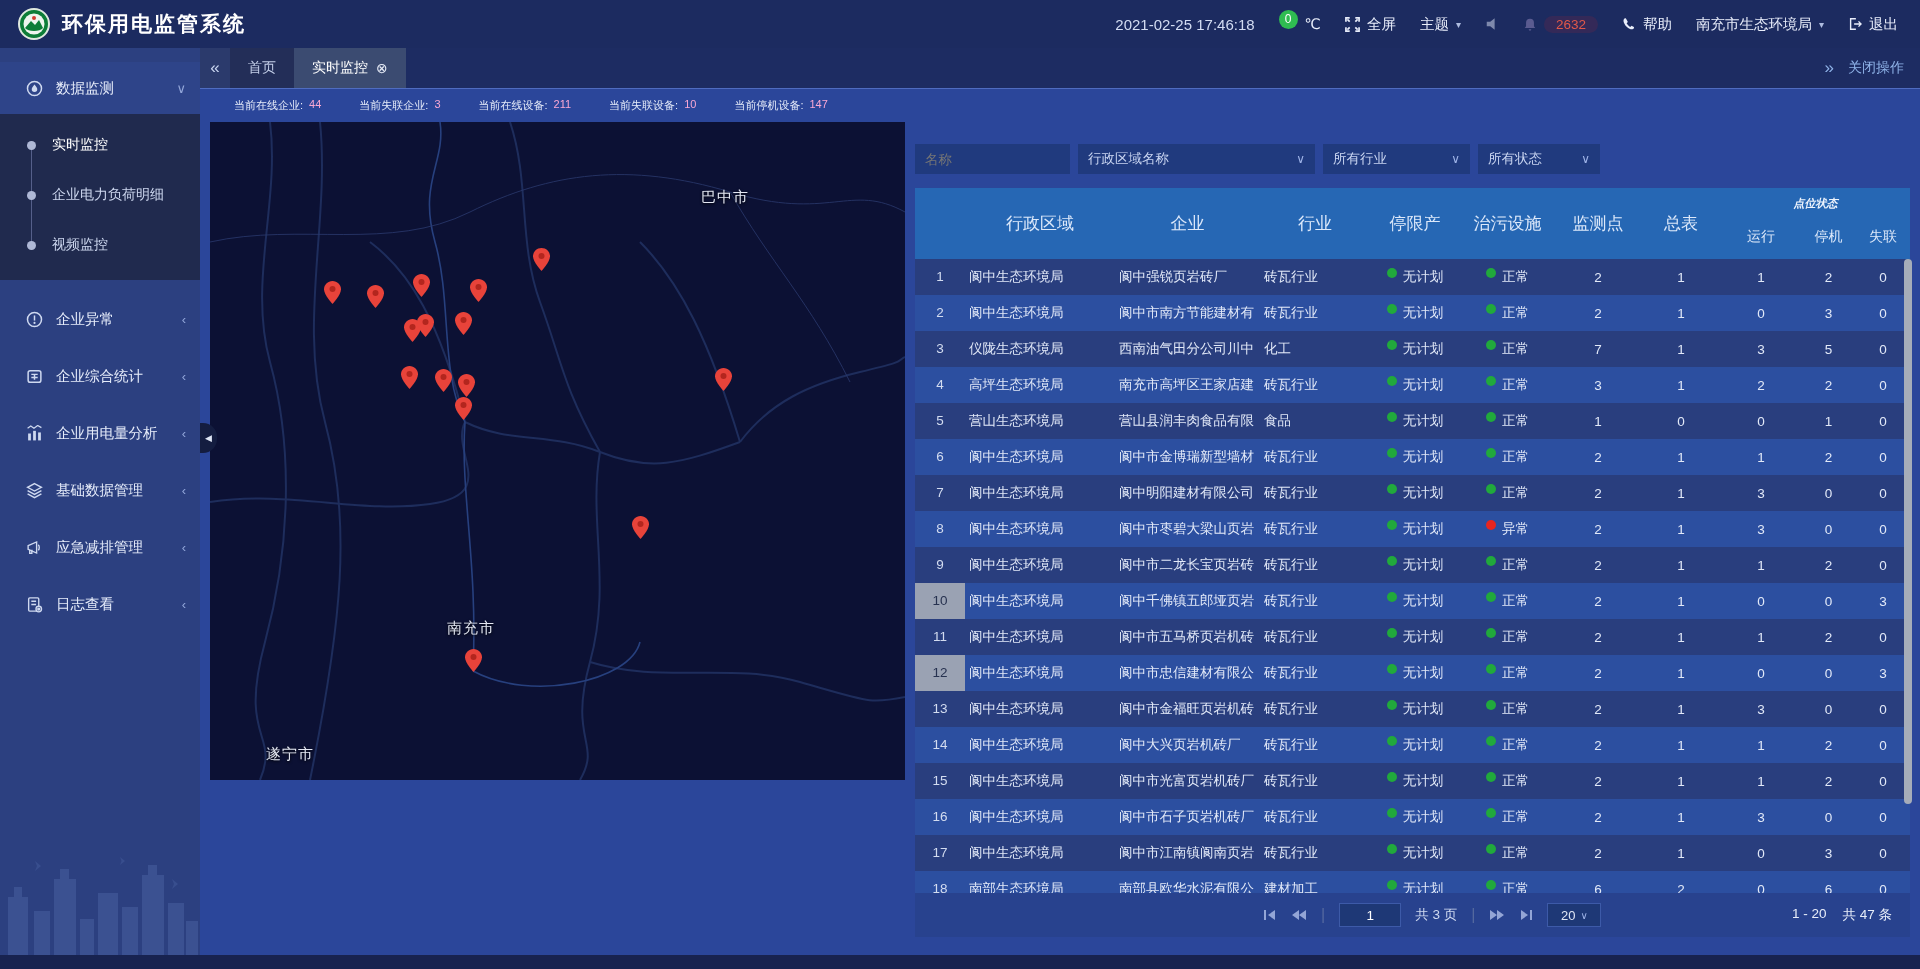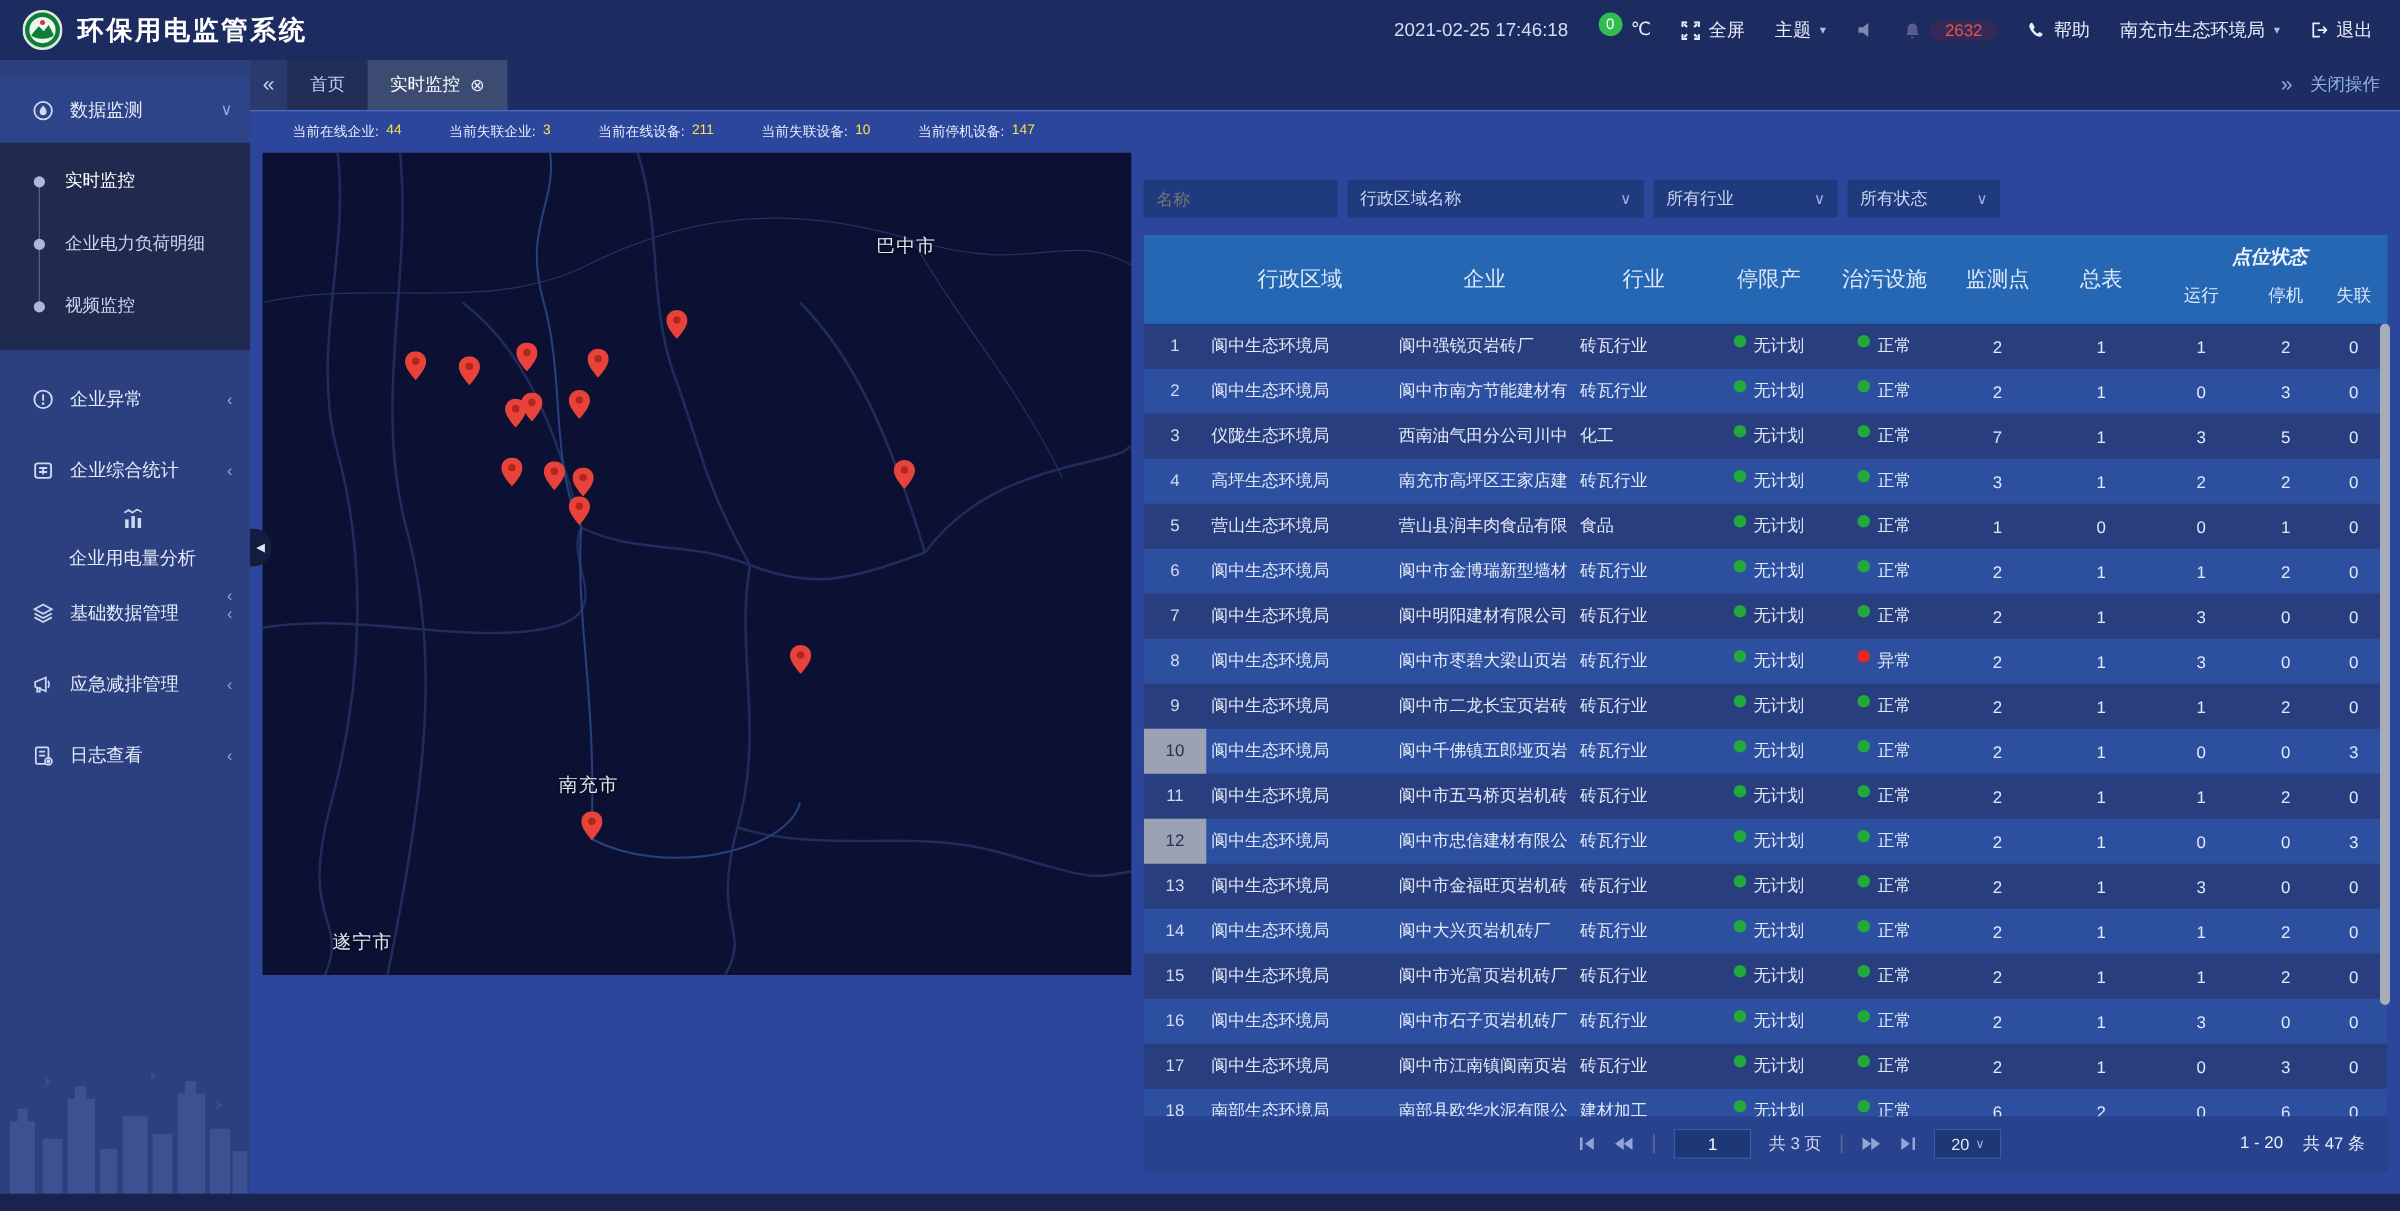--- a/index.html
+++ b/index.html
@@ -49,21 +49,21 @@
   .tab .tclose { font-size:14px; color:#e8edf8; }
   .tab-right { margin-left:auto; display:flex; align-items:center; gap:14px; padding-right:16px;
     color:#8fb3e8; font-size:14px; }
   .tab-right .fwd { font-size:17px; cursor:pointer; }
   .tab-right .closeops { cursor:pointer; }
 
   
   .statsbar { position:absolute; left:200px; top:88px; width:1720px; height:34px; background:#2b469a;
     border-top:1px solid #4f6cc0; display:flex; align-items:center; gap:38px; padding-left:34px; z-index:5; }
   .stat { display:flex; gap:6px; font-size:11px; color:#e6ecfa; white-space:nowrap; }
-  .stat b { color:#fde047; font-weight:normal; }
+  .stat b { color:#f9a8d4; font-weight:normal; }
 
   
   .map-panel { position:absolute; left:210px; top:122px; width:695px; height:658px; background:#0c1134; overflow:hidden; }
   .map-roads { position:absolute; left:0; top:0; }
   .city-label { position:absolute; color:#e4e8f3; font-size:15px; transform:translate(-50%,-50%);
     text-shadow:0 1px 3px #000; letter-spacing:1px; white-space:nowrap; }
   .pin { position:absolute; width:17px; height:23px; cursor:pointer; }
   .collapse-handle { position:absolute; left:200px; top:423px; width:17px; height:30px; background:#141d40;
     border-radius:0 14px 14px 0; color:#dfe6f5; font-size:9px; display:flex; align-items:center;
     justify-content:center; z-index:25; cursor:pointer; }
@@ -77,21 +77,21 @@
   .f-name { width:155px; cursor:text; }
   .f-region { width:237px; }
   .f-industry { width:147px; }
   .f-status { width:122px; }
 
   
   .tgrid { display:grid; grid-template-columns:50px 150px 145px 110px 90px 95px 86px 80px 80px 55px 54px; }
   .thead { position:absolute; left:0; top:66px; width:995px; height:71px; background:#2667b4; color:#dce8fa; }
   .thead .h-main { position:absolute; top:0; left:0; width:995px; height:71px; align-items:center; font-size:17px; }
   .thead .h-main > div { text-align:center; }
-  .h-group { position:absolute; top:8px; left:806px; width:189px; text-align:center; font-size:15px;
+  .h-group { position:absolute; top:8px; left:806px; width:189px; text-align:center; font-size:11px;
     font-style:italic; font-weight:bold; color:#eef4fd; }
   .h-subs { position:absolute; top:40px; left:806px; width:189px; display:grid; grid-template-columns:80px 55px 54px;
     font-size:14px; }
   .h-subs div { text-align:center; }
   .h-main .hm-blank { height:1px; }
   .tbody { position:absolute; left:0; top:137px; width:995px; height:640px; overflow:hidden; }
   .trow { height:36px; align-items:center; color:#e2e9f8; font-size:13.5px; cursor:pointer; }
   .trow.odd { background:#293e7e; }
   .trow.even { background:#2c4fa0; }
   .td-c { text-align:center; }
@@ -233,21 +233,21 @@
     <div class="side-sec" style="margin-top:5px;">
       <span>
         <svg width="17" height="17" viewBox="0 0 16 16" fill="none" stroke="#cfd9f0" stroke-width="1.4">
             <rect x="2" y="2.5" width="12" height="11" rx="2"></rect>
             <path d="M5 6h6 M5 9h6 M8 6v5"></path>
           </svg>
       </span>
       <span>企业综合统计</span>
       <span class="schev">‹</span>
     </div>
-    <div class="side-sec" style="margin-top:5px;flex-direction:column;">
+    <div class="side-sec" style="margin-top:5px;">
       <span>
         <svg width="17" height="17" viewBox="0 0 16 16">
             <path d="M1.5 3l3-2 3 2 3.5-2.5 3.5 2" fill="none" stroke="#cfd9f0" stroke-width="1.2"></path>
             <rect x="2" y="8" width="2.6" height="6.5" fill="#cfd9f0"></rect>
             <rect x="6.7" y="5.5" width="2.6" height="9" fill="#cfd9f0"></rect>
             <rect x="11.4" y="7" width="2.6" height="7.5" fill="#cfd9f0"></rect>
           </svg>
       </span>
       <span>企业用电量分析</span>
       <span class="schev">‹</span>

